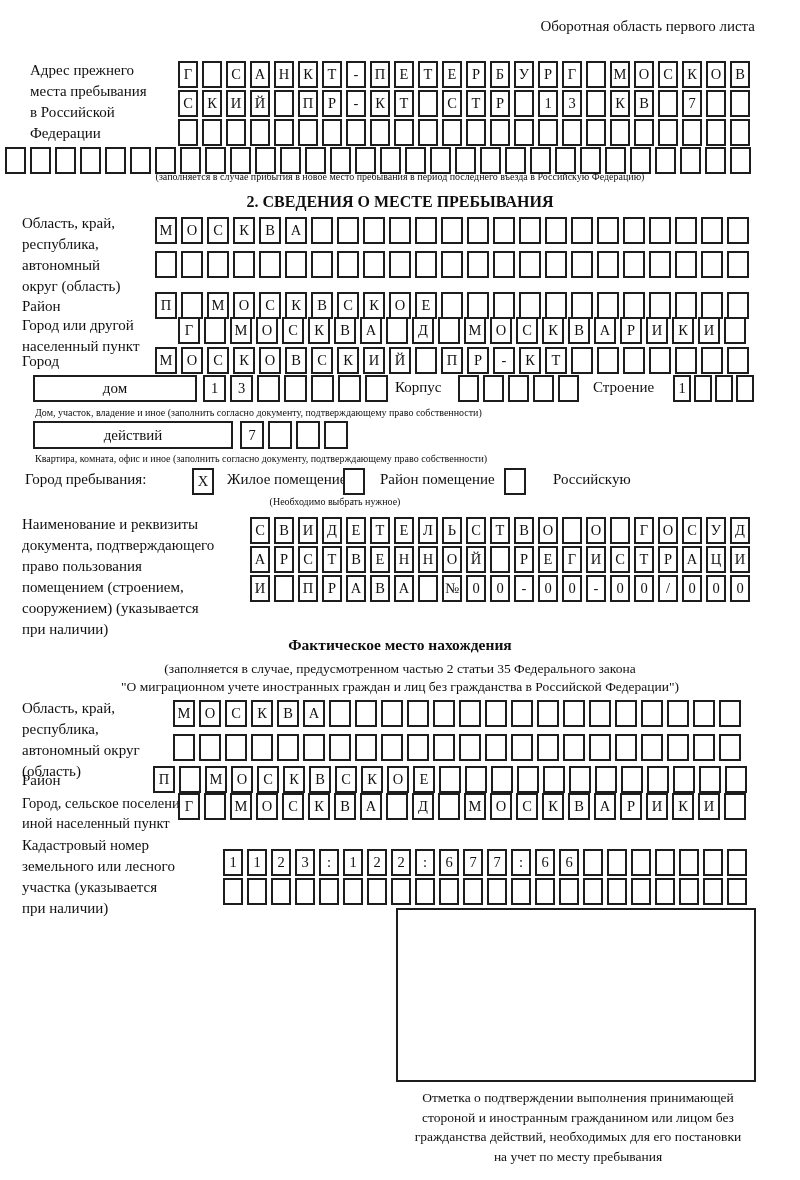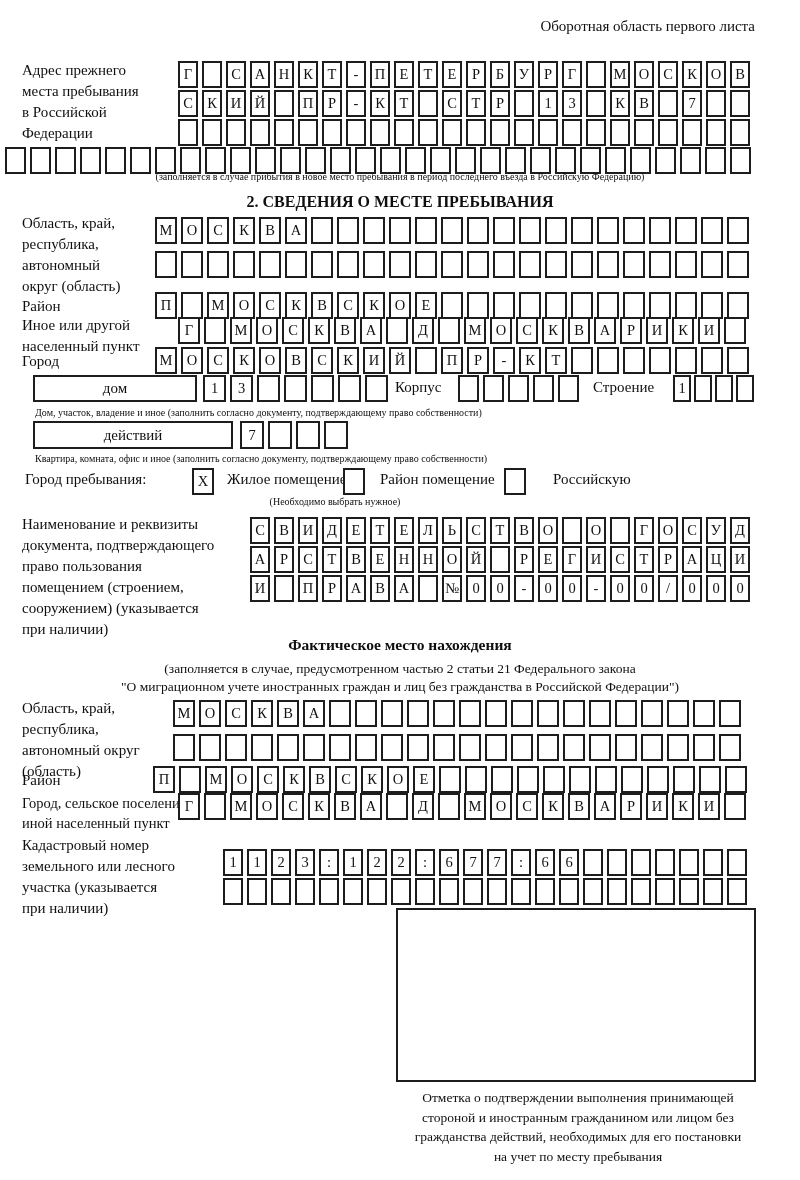--- a/index.html
+++ b/index.html
@@ -26,21 +26,21 @@
     display:flex; align-items:center; justify-content:center; font-size:15px;
   }
   .stampbox { position:absolute; border:2px solid #1d1d1d; background:#fff; }
   .note { font-size:13.5px; line-height:19.5px; white-space:pre-line; }
 </style>
 </head>
 <body>
 
 <div class="abs" style="right:45px; top:18px; font-size:15px;">Оборотная область первого листа</div>
 
-<div class="abs lbl" style="left:22px; top:60px;">Адрес прежнего
+<div class="abs lbl" style="left:30px; top:60px;">Адрес прежнего
 места пребывания
 в Российской
 Федерации</div>
 <div class="boxrow" style="left: 178px; top: 61px; column-gap: 4px;">
     <div class="cell" style="width: 20px; height: 27px;">Г</div>
     <div class="cell" style="width: 20px; height: 27px;"></div>
     <div class="cell" style="width: 20px; height: 27px;">С</div>
     <div class="cell" style="width: 20px; height: 27px;">А</div>
     <div class="cell" style="width: 20px; height: 27px;">Н</div>
     <div class="cell" style="width: 20px; height: 27px;">К</div>
@@ -226,21 +226,21 @@
     <div class="cell" style="width: 22px; height: 27px;"></div>
     <div class="cell" style="width: 22px; height: 27px;"></div>
     <div class="cell" style="width: 22px; height: 27px;"></div>
     <div class="cell" style="width: 22px; height: 27px;"></div>
     <div class="cell" style="width: 22px; height: 27px;"></div>
     <div class="cell" style="width: 22px; height: 27px;"></div>
     <div class="cell" style="width: 22px; height: 27px;"></div>
     <div class="cell" style="width: 22px; height: 27px;"></div>
   </div>
 
-<div class="abs lbl" style="left:22px; top:315px;">Иное или другой
+<div class="abs lbl" style="left:22px; top:315px;">Город или другой
 населенный пункт</div>
 <div class="boxrow" style="left: 178px; top: 317px; column-gap: 4px;">
     <div class="cell" style="width: 22px; height: 27px;">Г</div>
     <div class="cell" style="width: 22px; height: 27px;"></div>
     <div class="cell" style="width: 22px; height: 27px;">М</div>
     <div class="cell" style="width: 22px; height: 27px;">О</div>
     <div class="cell" style="width: 22px; height: 27px;">С</div>
     <div class="cell" style="width: 22px; height: 27px;">К</div>
     <div class="cell" style="width: 22px; height: 27px;">В</div>
     <div class="cell" style="width: 22px; height: 27px;">А</div>
@@ -408,21 +408,21 @@
     <div class="cell" style="width: 20px; height: 27px;">-</div>
     <div class="cell" style="width: 20px; height: 27px;">0</div>
     <div class="cell" style="width: 20px; height: 27px;">0</div>
     <div class="cell" style="width: 20px; height: 27px;">/</div>
     <div class="cell" style="width: 20px; height: 27px;">0</div>
     <div class="cell" style="width: 20px; height: 27px;">0</div>
     <div class="cell" style="width: 20px; height: 27px;">0</div>
   </div>
 
 <div class="abs title center" style="left:0; top:636px; width:800px; font-size:15.5px;">Фактическое место нахождения</div>
-<div class="abs center" style="left:0; top:661px; width:800px; font-size:13.5px;">(заполняется в случае, предусмотренном частью 2 статьи 21 Федерального закона</div>
+<div class="abs center" style="left:0; top:661px; width:800px; font-size:13.5px;">(заполняется в случае, предусмотренном частью 2 статьи 35 Федерального закона</div>
 <div class="abs center" style="left:0; top:679px; width:800px; font-size:13.5px;">"О миграционном учете иностранных граждан и лиц без гражданства в Российской Федерации")</div>
 
 <div class="abs lbl" style="left:22px; top:698px;">Область, край,
 республика,
 автономный округ
 (область)</div>
 <div class="boxrow" style="left: 173px; top: 700px; column-gap: 4px;">
     <div class="cell" style="width: 22px; height: 27px;">М</div>
     <div class="cell" style="width: 22px; height: 27px;">О</div>
     <div class="cell" style="width: 22px; height: 27px;">С</div>

